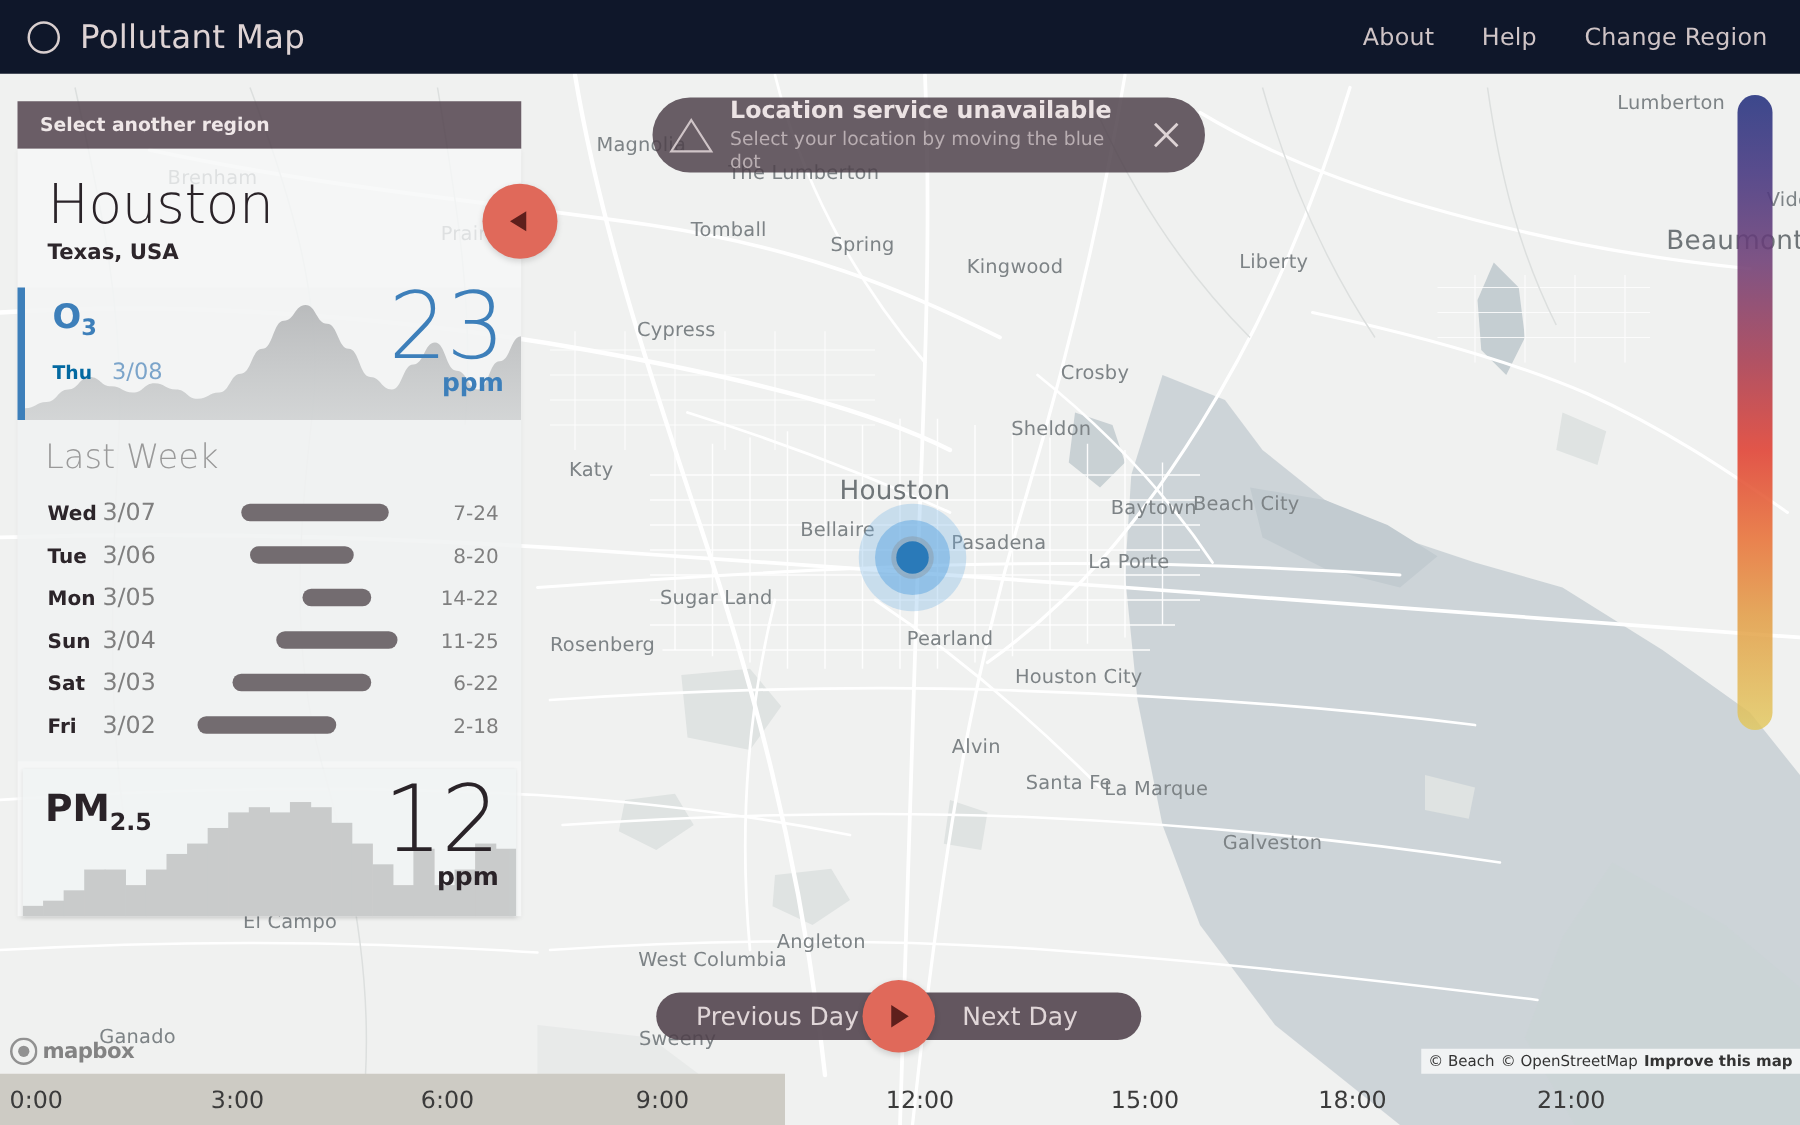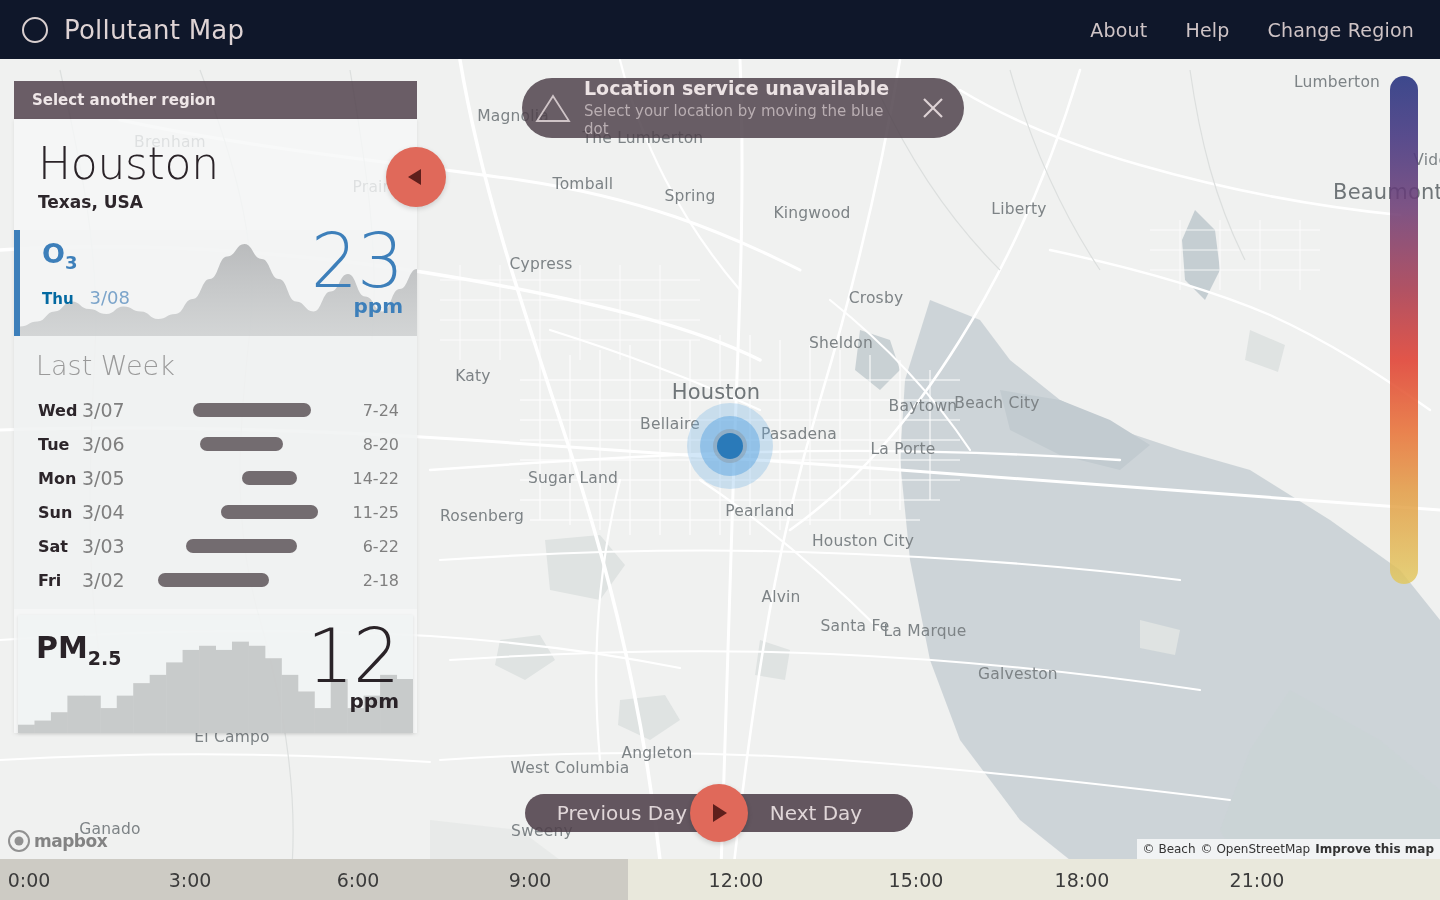--- a/index.html
+++ b/index.html
@@ -211,21 +211,21 @@
       rgba(168,60,80,0.88) 42%,
       rgba(224,64,50,0.88) 56%,
       rgba(232,112,52,0.86) 70%,
       rgba(226,152,60,0.82) 82%,
       rgba(226,200,90,0.80) 100%);
   }
 
   
   #timeline {
     position: absolute; left: 0; bottom: 0; width: 1440px; height: 41px;
-    display: flex; z-index: 55;
+    display: flex; z-index: 55; flex-direction: column;
   }
   #tl-past { width: 628px; height: 41px; background: #cdcbc4; }
   #tl-future { flex: 1; height: 41px; background: #e9e8dc; }
   #tl-labels { position: absolute; left: 0; top: 0; width: 1440px; height: 41px; }
   .tl-tick {
     position: absolute; top: 10px; font-size: 19px; color: #3b3b3b;
     font-family: "DejaVu Sans", sans-serif; transform: translateX(-50%);
   }
 
   

